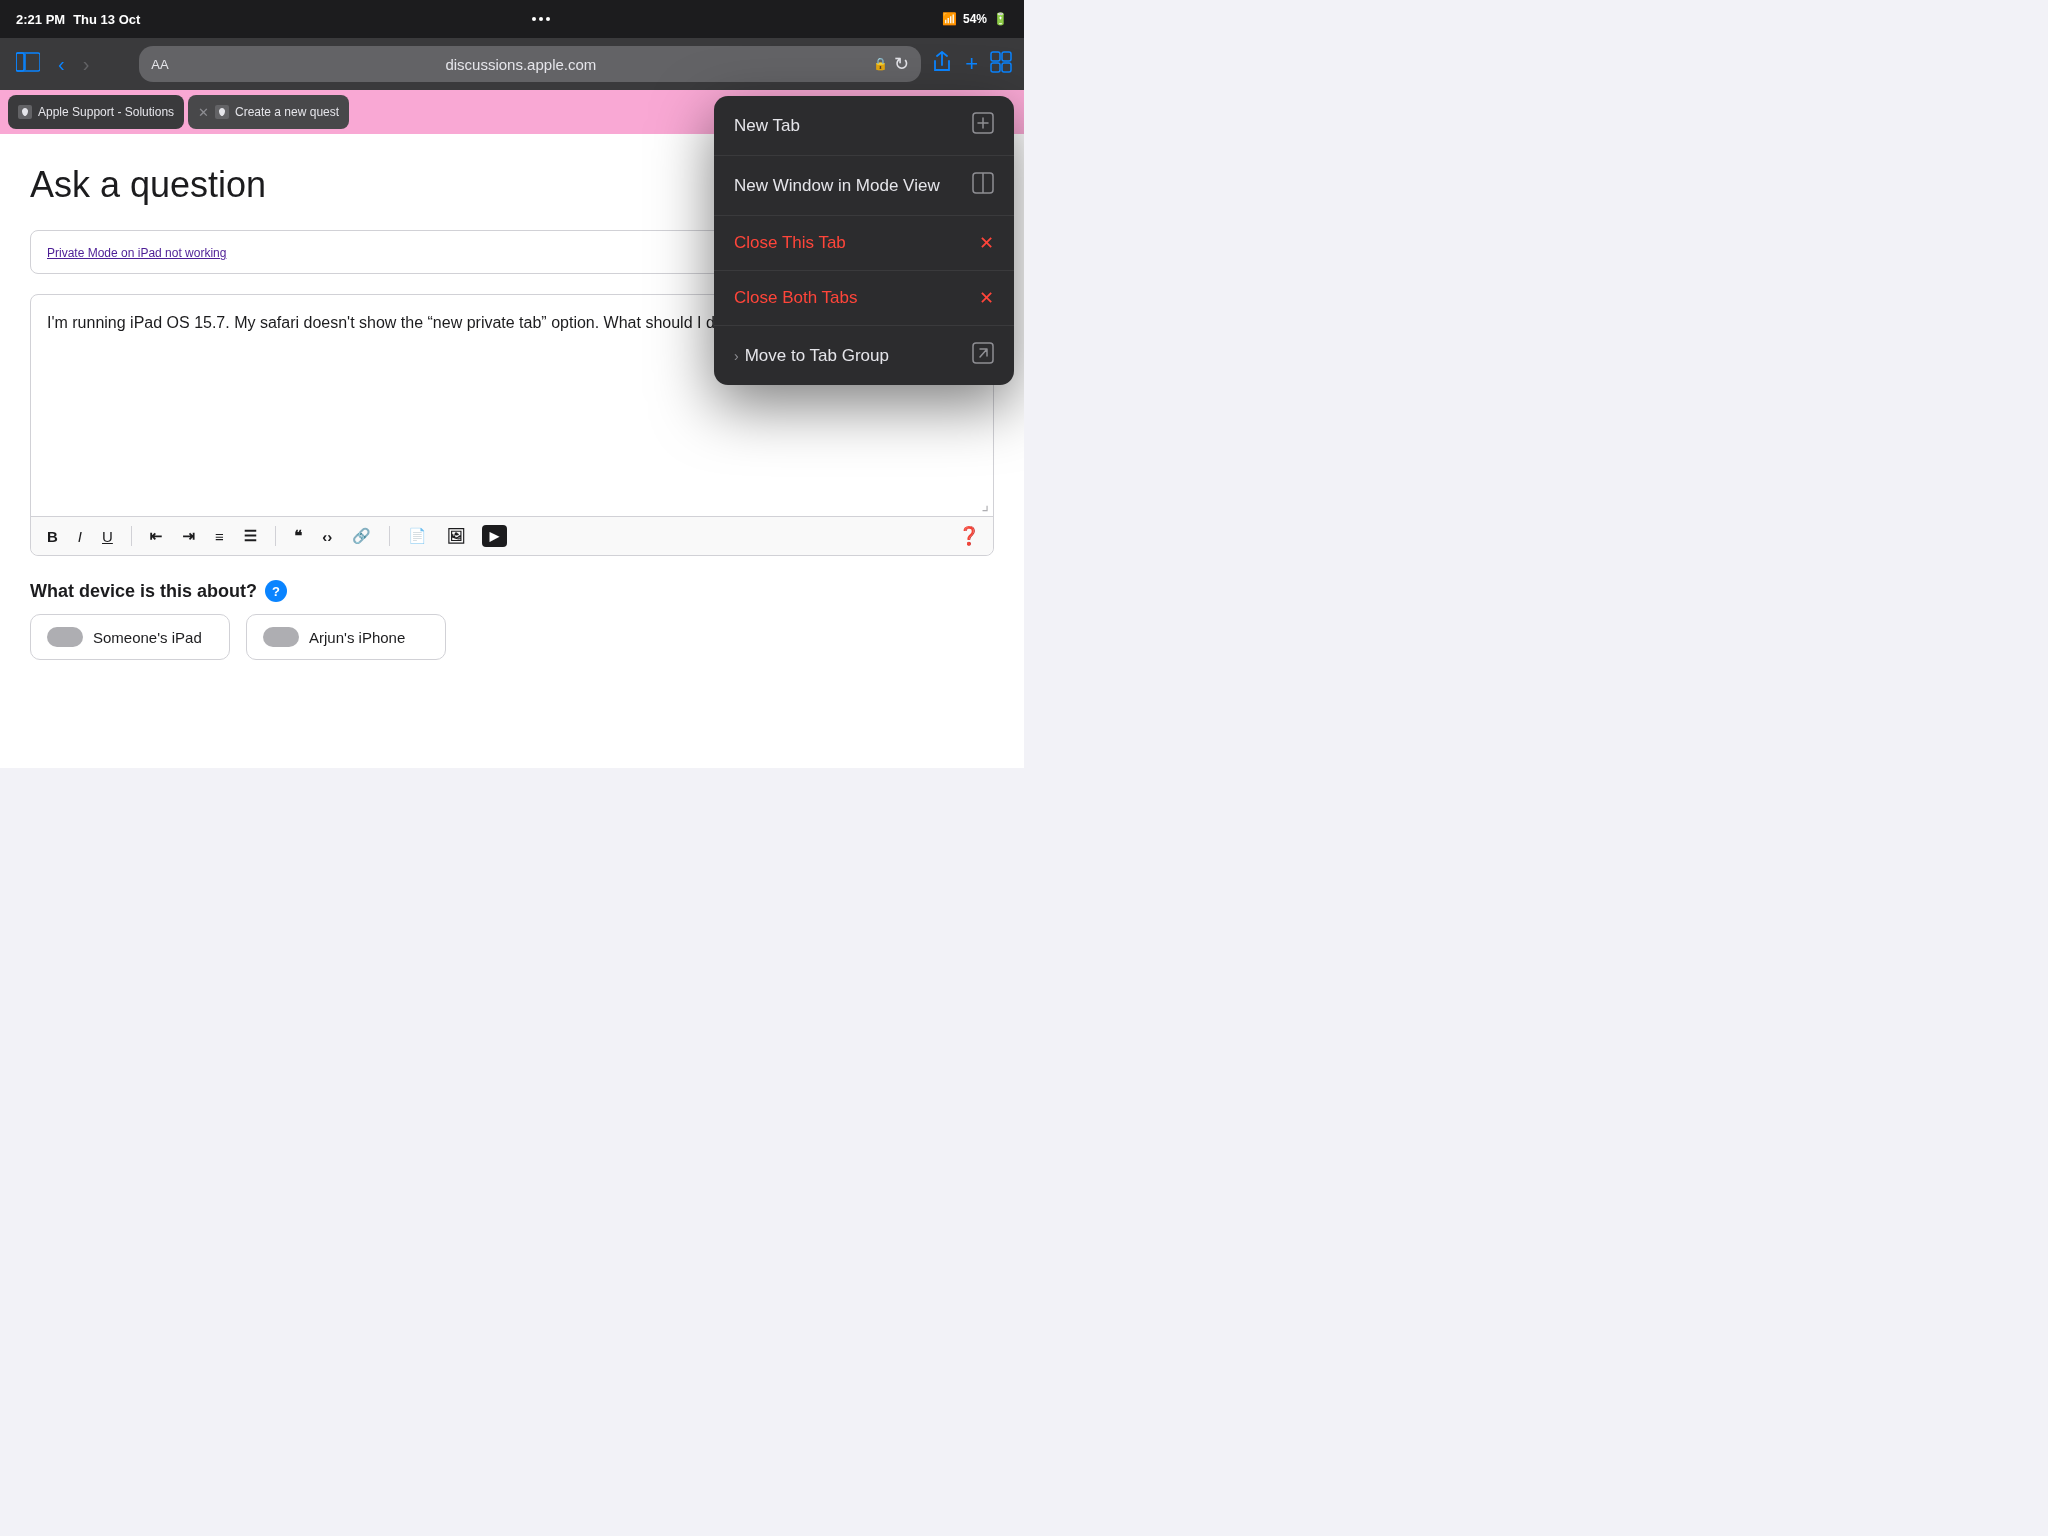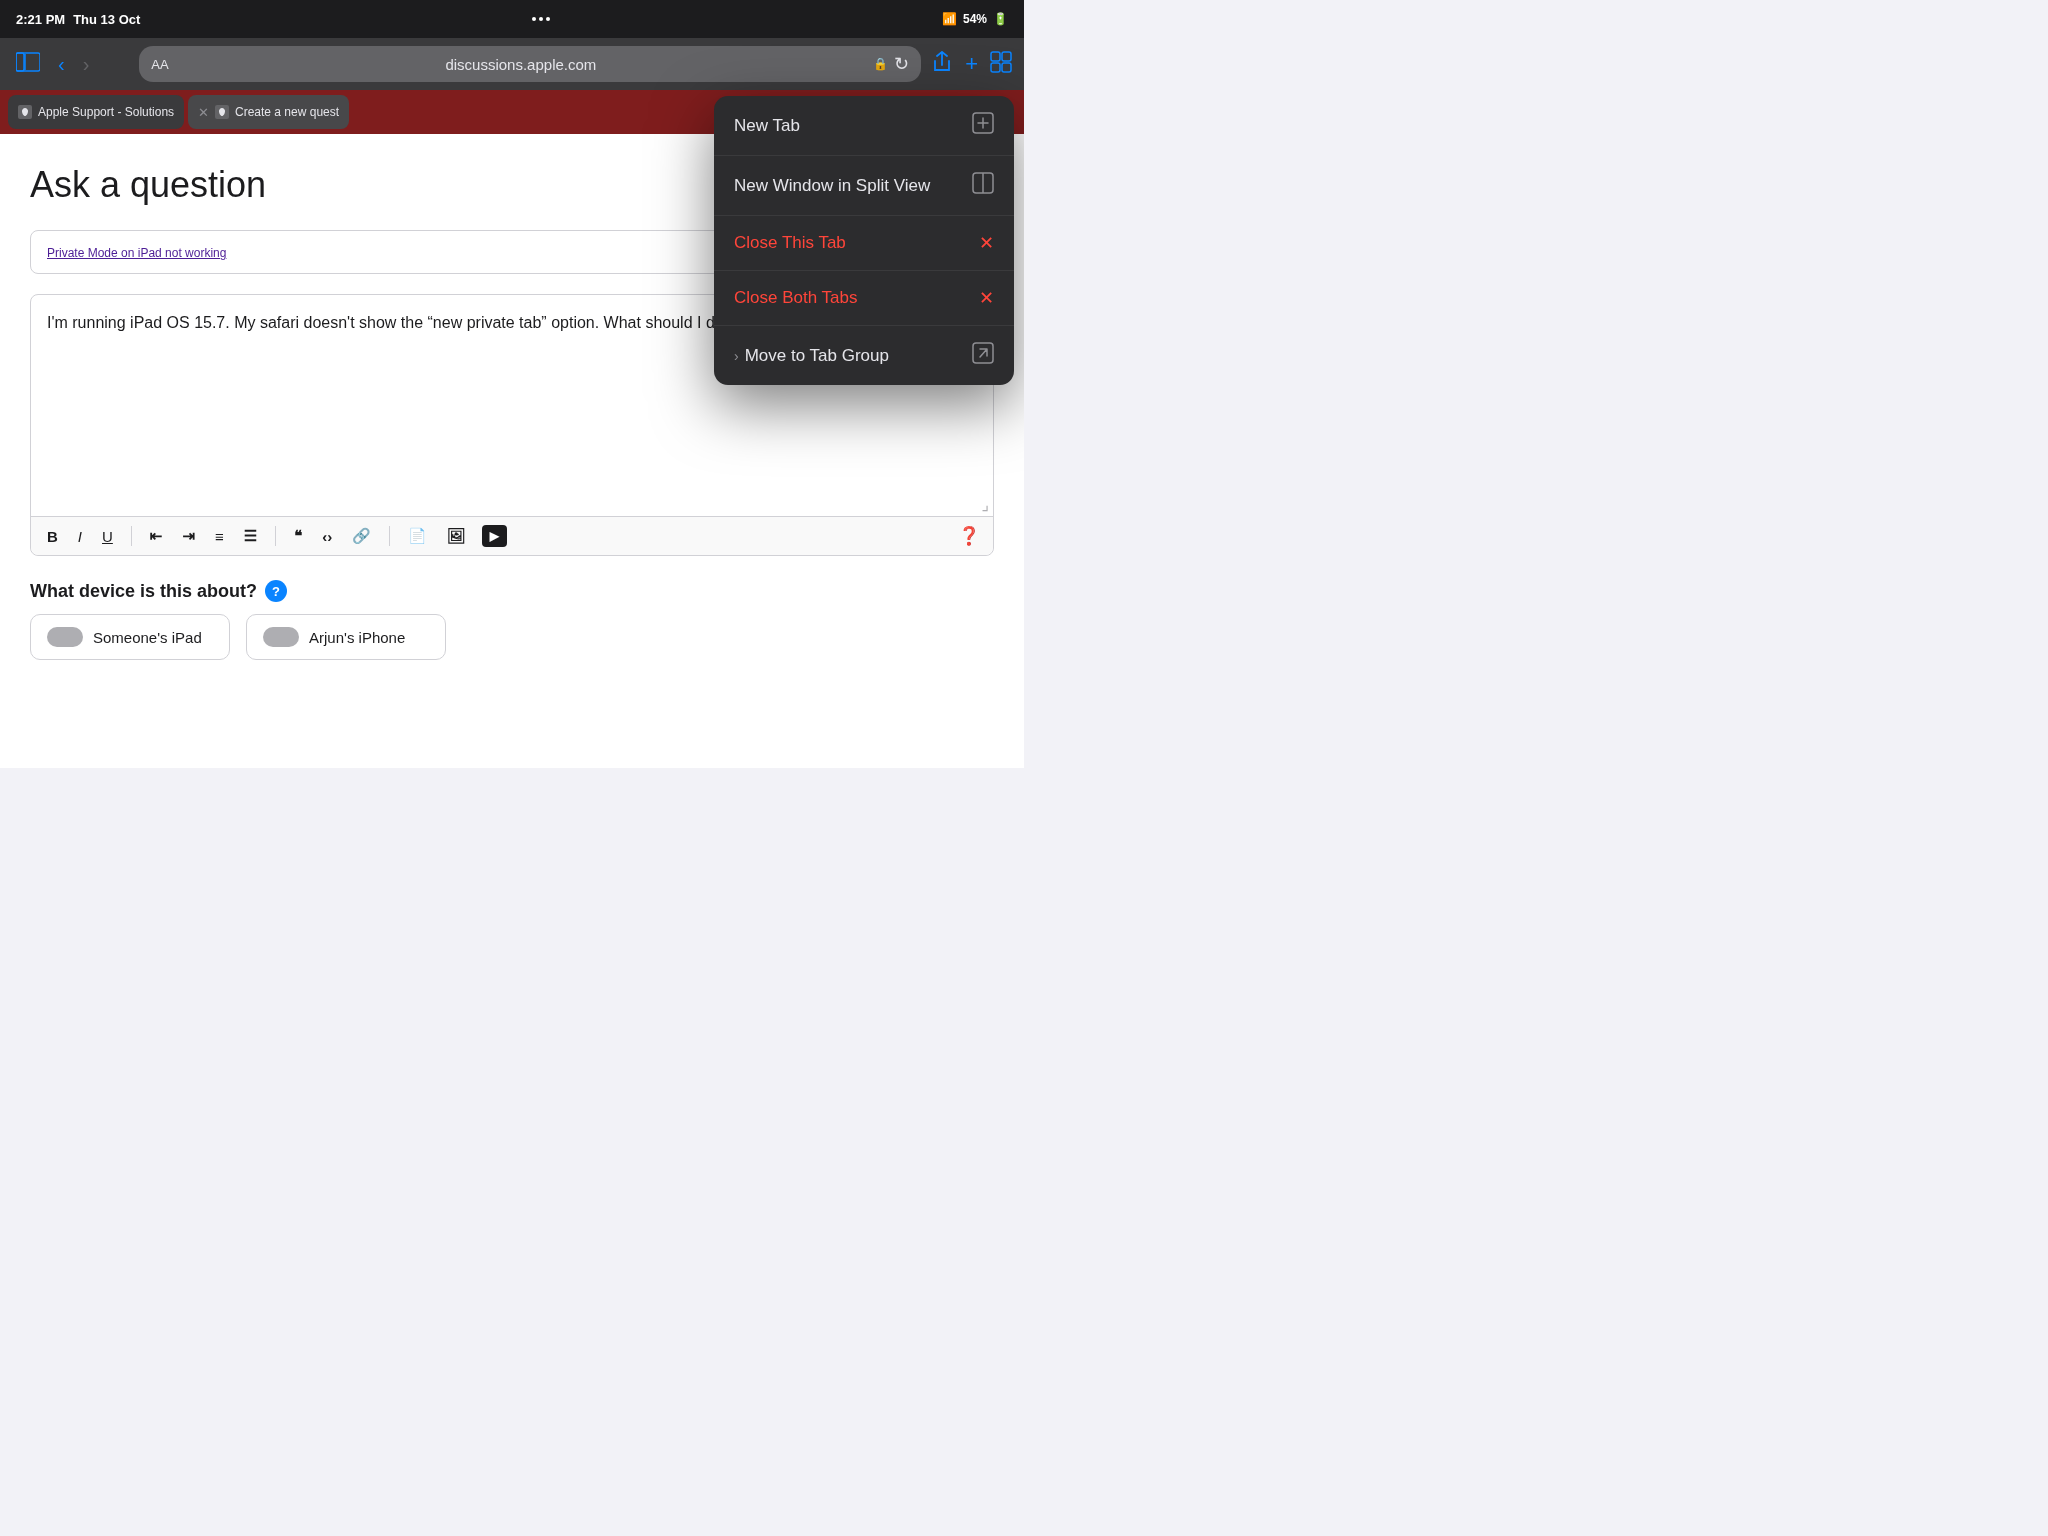--- a/index.html
+++ b/index.html
@@ -69,21 +69,21 @@
     }
     .address-aa { color: #e5e5ea; font-size: 13px; font-weight: 500; }
     .address-url { flex: 1; text-align: center; color: #e5e5ea; font-size: 15px; }
     .address-lock { color: #aeaeb2; font-size: 12px; }
     .address-reload { color: #e5e5ea; font-size: 18px; }
     .nav-actions { display: flex; gap: 12px; align-items: center; }
     .nav-action-btn { color: #0a84ff; font-size: 20px; cursor: pointer; }
 
     
     .tab-bar {
-      background: #7f1d1d;
+      background: #f9a8d4;
       height: 44px;
       display: flex;
       align-items: center;
       padding: 0 8px;
       gap: 4px;
     }
     .tab {
       background: #3a3a3c;
       border-radius: 8px;
       height: 34px;
@@ -378,21 +378,21 @@
     <span class="dropdown-item-label">New Tab</span>
     <span class="dropdown-item-icon">
       <svg width="22" height="22" viewBox="0 0 22 22" fill="none">
         <rect x="1" y="1" width="20" height="20" rx="3" stroke="#8e8e93" stroke-width="1.5"></rect>
         <line x1="11" y1="6" x2="11" y2="16" stroke="#8e8e93" stroke-width="1.5" stroke-linecap="round"></line>
         <line x1="6" y1="11" x2="16" y2="11" stroke="#8e8e93" stroke-width="1.5" stroke-linecap="round"></line>
       </svg>
     </span>
   </div>
   <div class="dropdown-item">
-    <span class="dropdown-item-label">New Window in Split View</span>
+    <span class="dropdown-item-label">New Window in Mode View</span>
     <span class="dropdown-item-icon">
       <svg width="22" height="22" viewBox="0 0 22 22" fill="none">
         <rect x="1" y="1" width="20" height="20" rx="3" stroke="#8e8e93" stroke-width="1.5"></rect>
         <line x1="11" y1="1" x2="11" y2="21" stroke="#8e8e93" stroke-width="1.5"></line>
       </svg>
     </span>
   </div>
   <div class="dropdown-item">
     <span class="dropdown-item-label red">Close This Tab</span>
     <span class="dropdown-item-icon red">✕</span>

